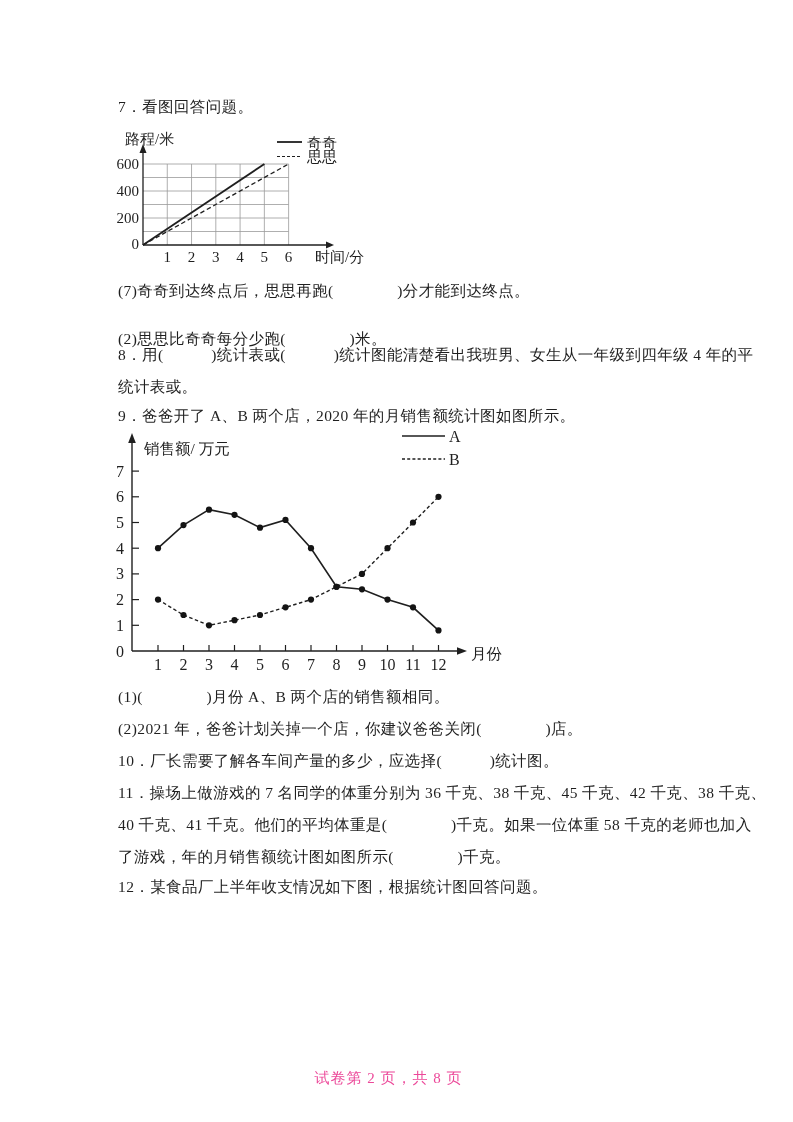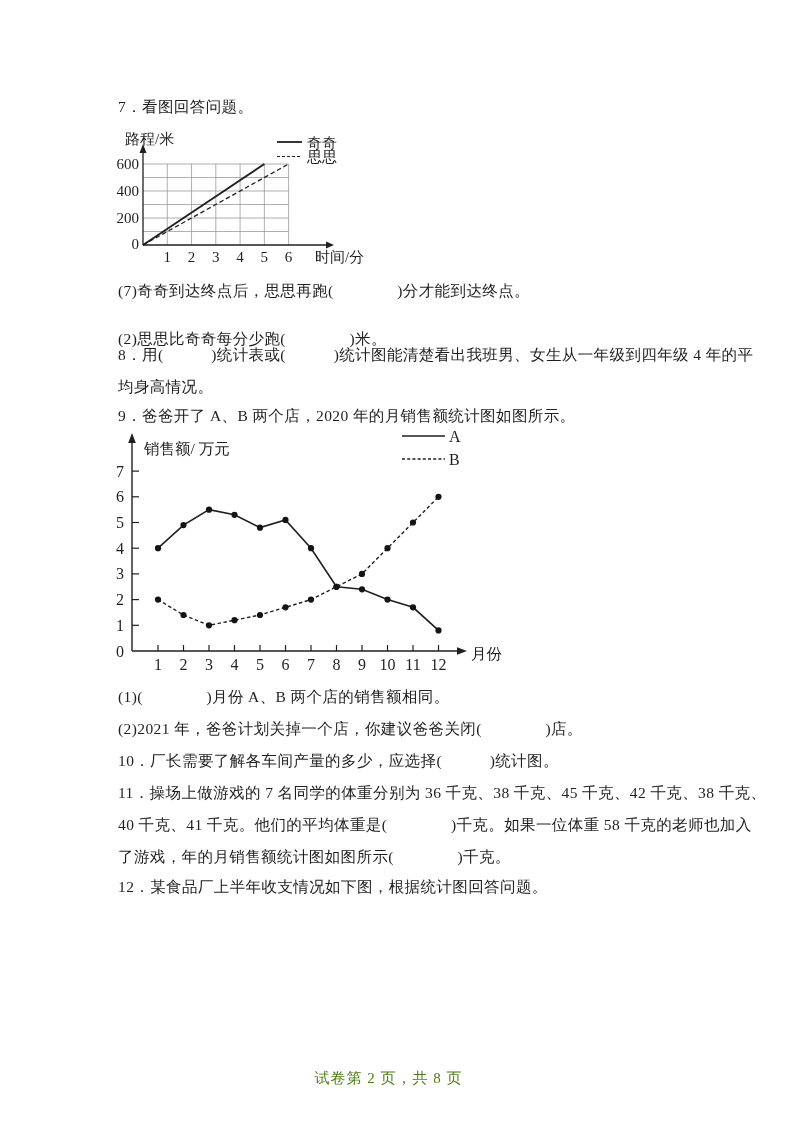--- a/index.html
+++ b/index.html
@@ -21,21 +21,21 @@
   }
   .chart{position:absolute;}
   #chart1{left:112px;top:131px;}
   #chart2{left:108px;top:428px;}
   .footer{
     position:absolute;
     left:0;right:0;top:1069px;
     text-align:center;
     font-size:15px;
     letter-spacing:1px;
-    color:#4d7c0f;
+    color:#ec4899;
   }
   
   .t-q7stem{top:97px;}
   .t-q7s1{top:281px;}
   .t-q7s2{top:313px;margin-top:16px;}
   .t-q8l1{top:345px;}
   .t-q8l2{top:377px;}
   .t-q9stem{top:406px;}
   .t-q9s1{top:687px;}
   .t-q9s2{top:719px;text-align:right;}
@@ -92,21 +92,21 @@
         <text x="195" y="16.5" fill="#1f1f1f" font-size="15" text-anchor="start" font-family="&quot;Liberation Serif&quot;,&quot;DejaVu Serif&quot;,serif">奇奇</text>
         <line x1="165" y1="25.5" x2="190" y2="25.5" stroke="#1f1f1f" stroke-width="1.2" stroke-dasharray="3 2"></line>
         <text x="195" y="31" fill="#1f1f1f" font-size="15" text-anchor="start" font-family="&quot;Liberation Serif&quot;,&quot;DejaVu Serif&quot;,serif">思思</text>
       </g>
     </svg>
 
   <div class="tline t-q7s1">(7)奇奇到达终点后，思思再跑(　　　　)分才能到达终点。</div>
   <div class="tline t-q7s2">(2)思思比奇奇每分少跑(　　　　)米。</div>
 
   <div class="tline t-q8l1">8．用(　　　)统计表或(　　　)统计图能清楚看出我班男、女生从一年级到四年级 4 年的平</div>
-  <div class="tline t-q8l2">均身高情况。</div>
+  <div class="tline t-q8l2">统计表或。</div>
 
   <div class="tline t-q9stem">9．爸爸开了 A、B 两个店，2020 年的月销售额统计图如图所示。</div>
 
   <svg id="chart2" class="chart" width="400" height="252" viewBox="0 0 400 252">
       <g stroke="#1f1f1f" stroke-width="1.4">
         <line x1="24" y1="223" x2="24" y2="14"></line>
         <line x1="24" y1="223" x2="351" y2="223"></line>
       </g>
       <polygon points="20.2,15 27.8,15 24,5" fill="#1f1f1f"></polygon>
       <polygon points="349,219.2 349,226.8 359,223" fill="#1f1f1f"></polygon>

